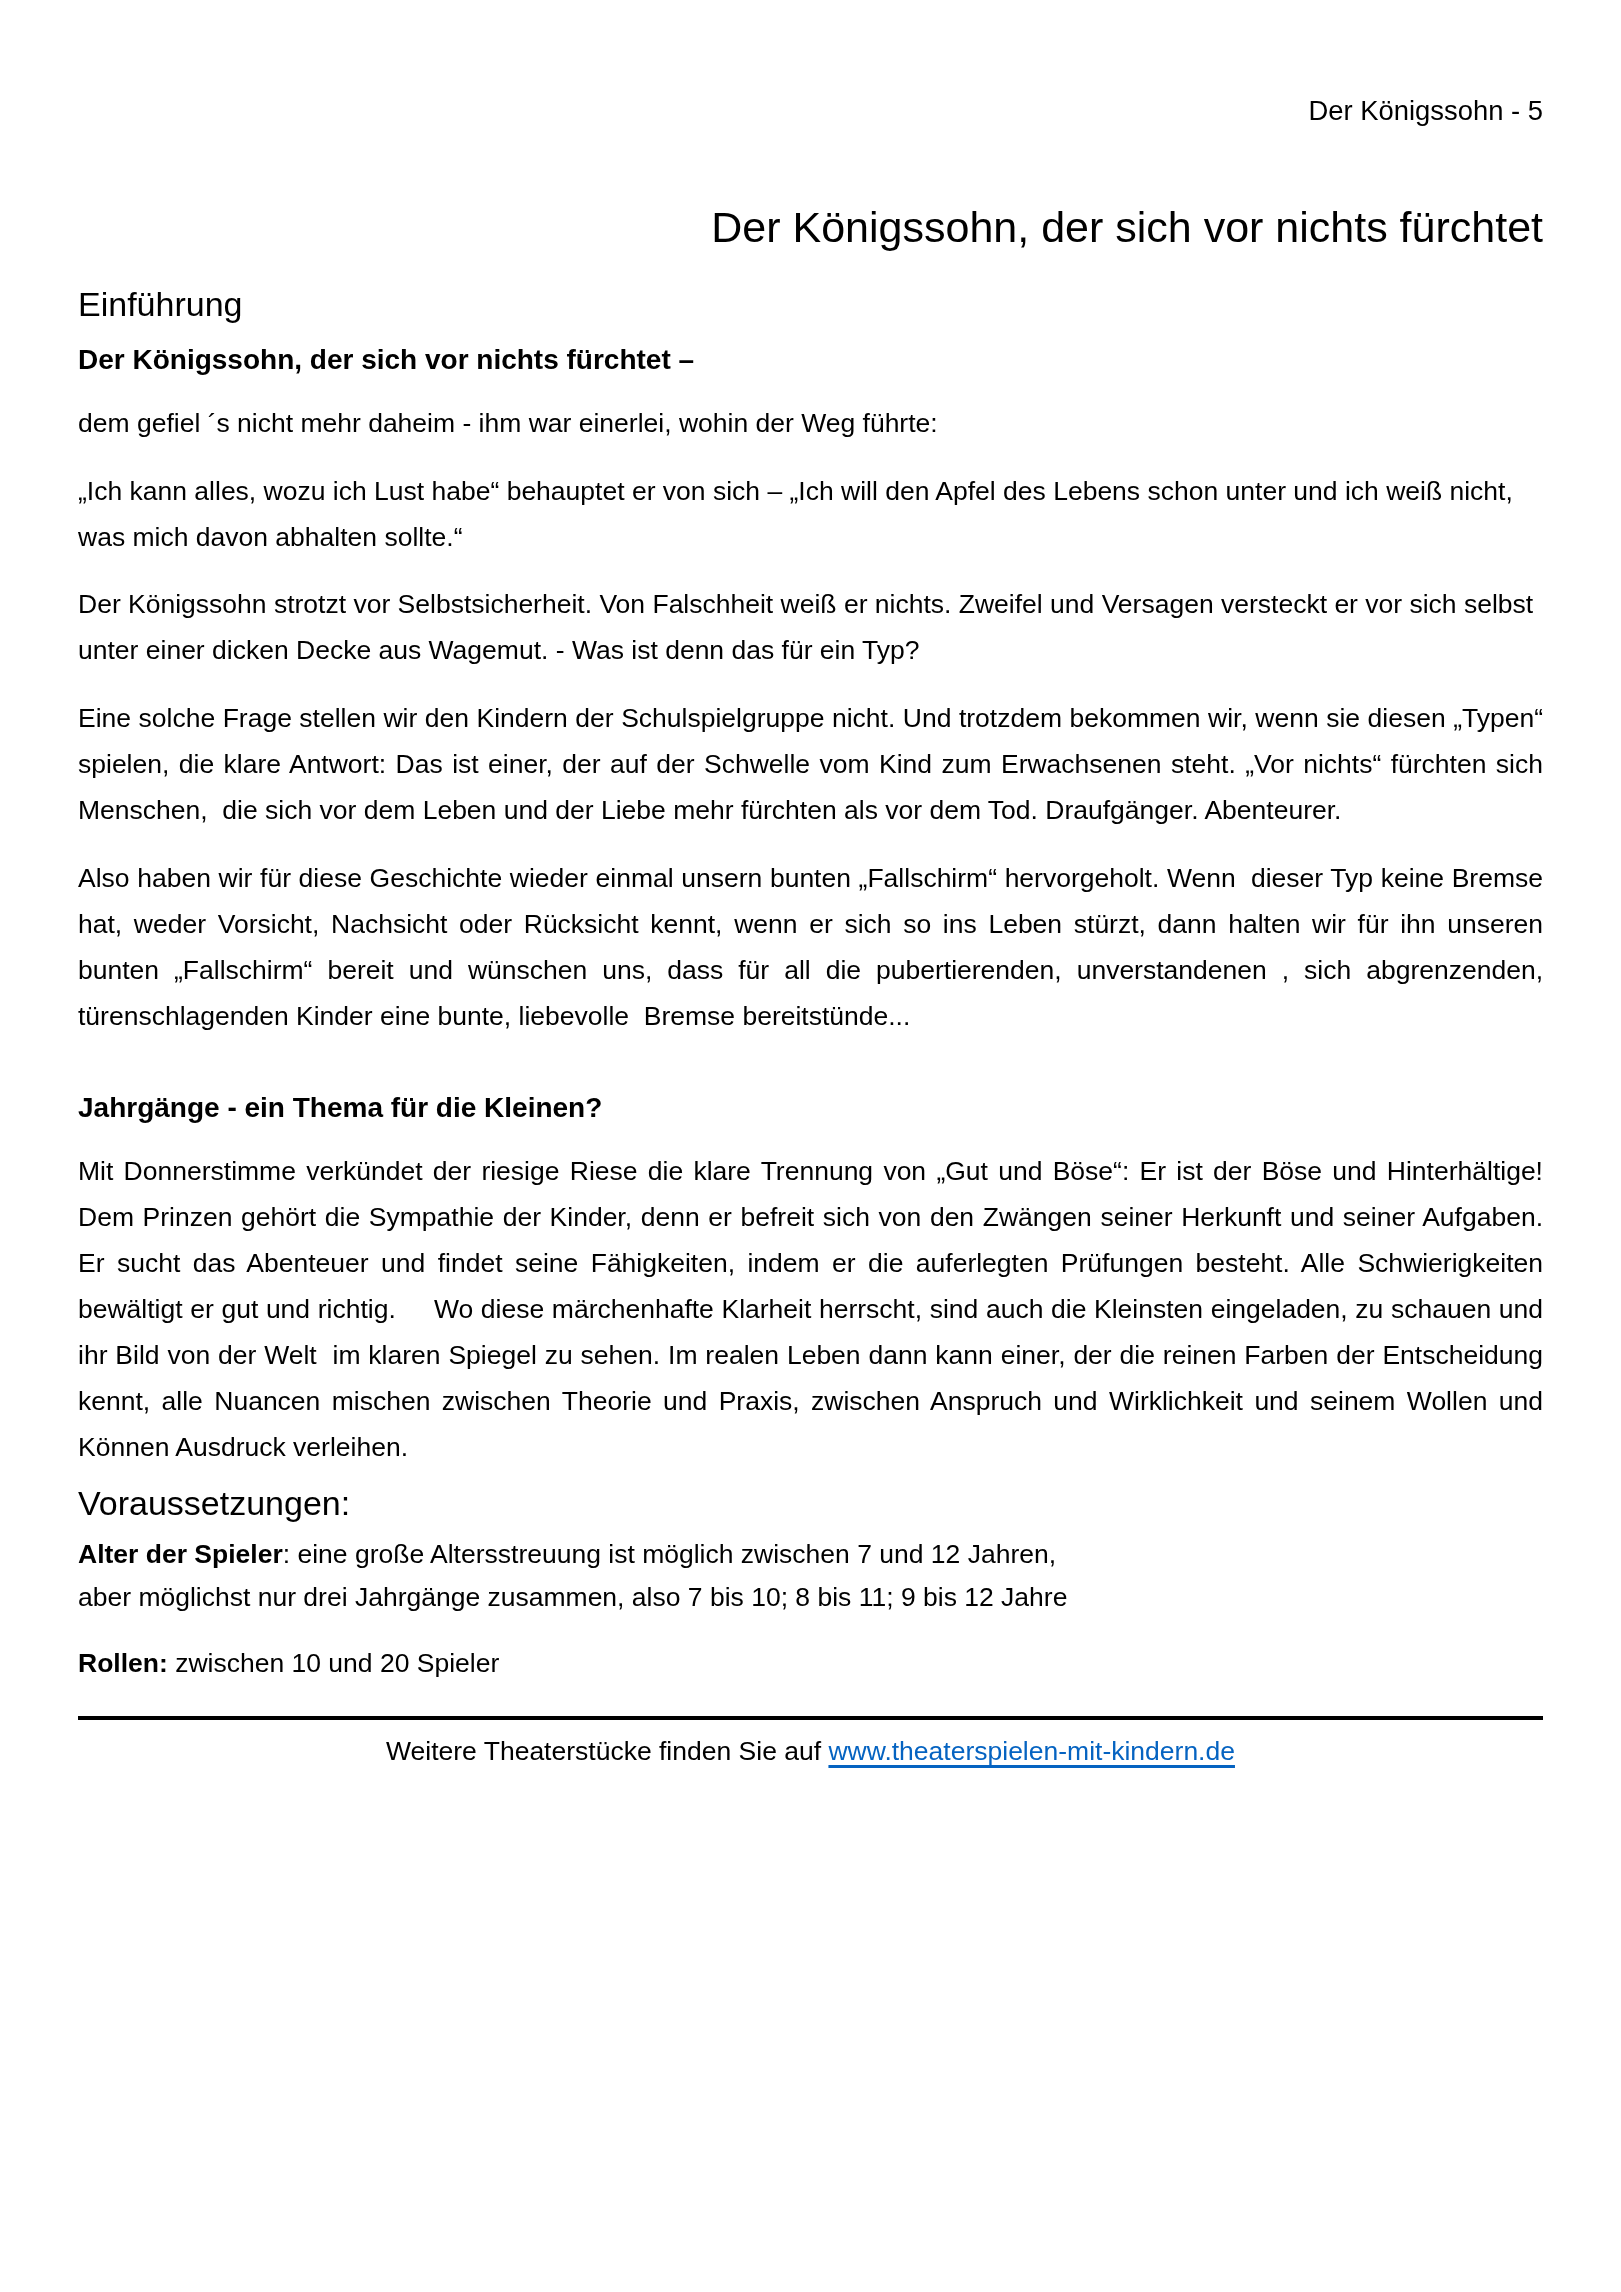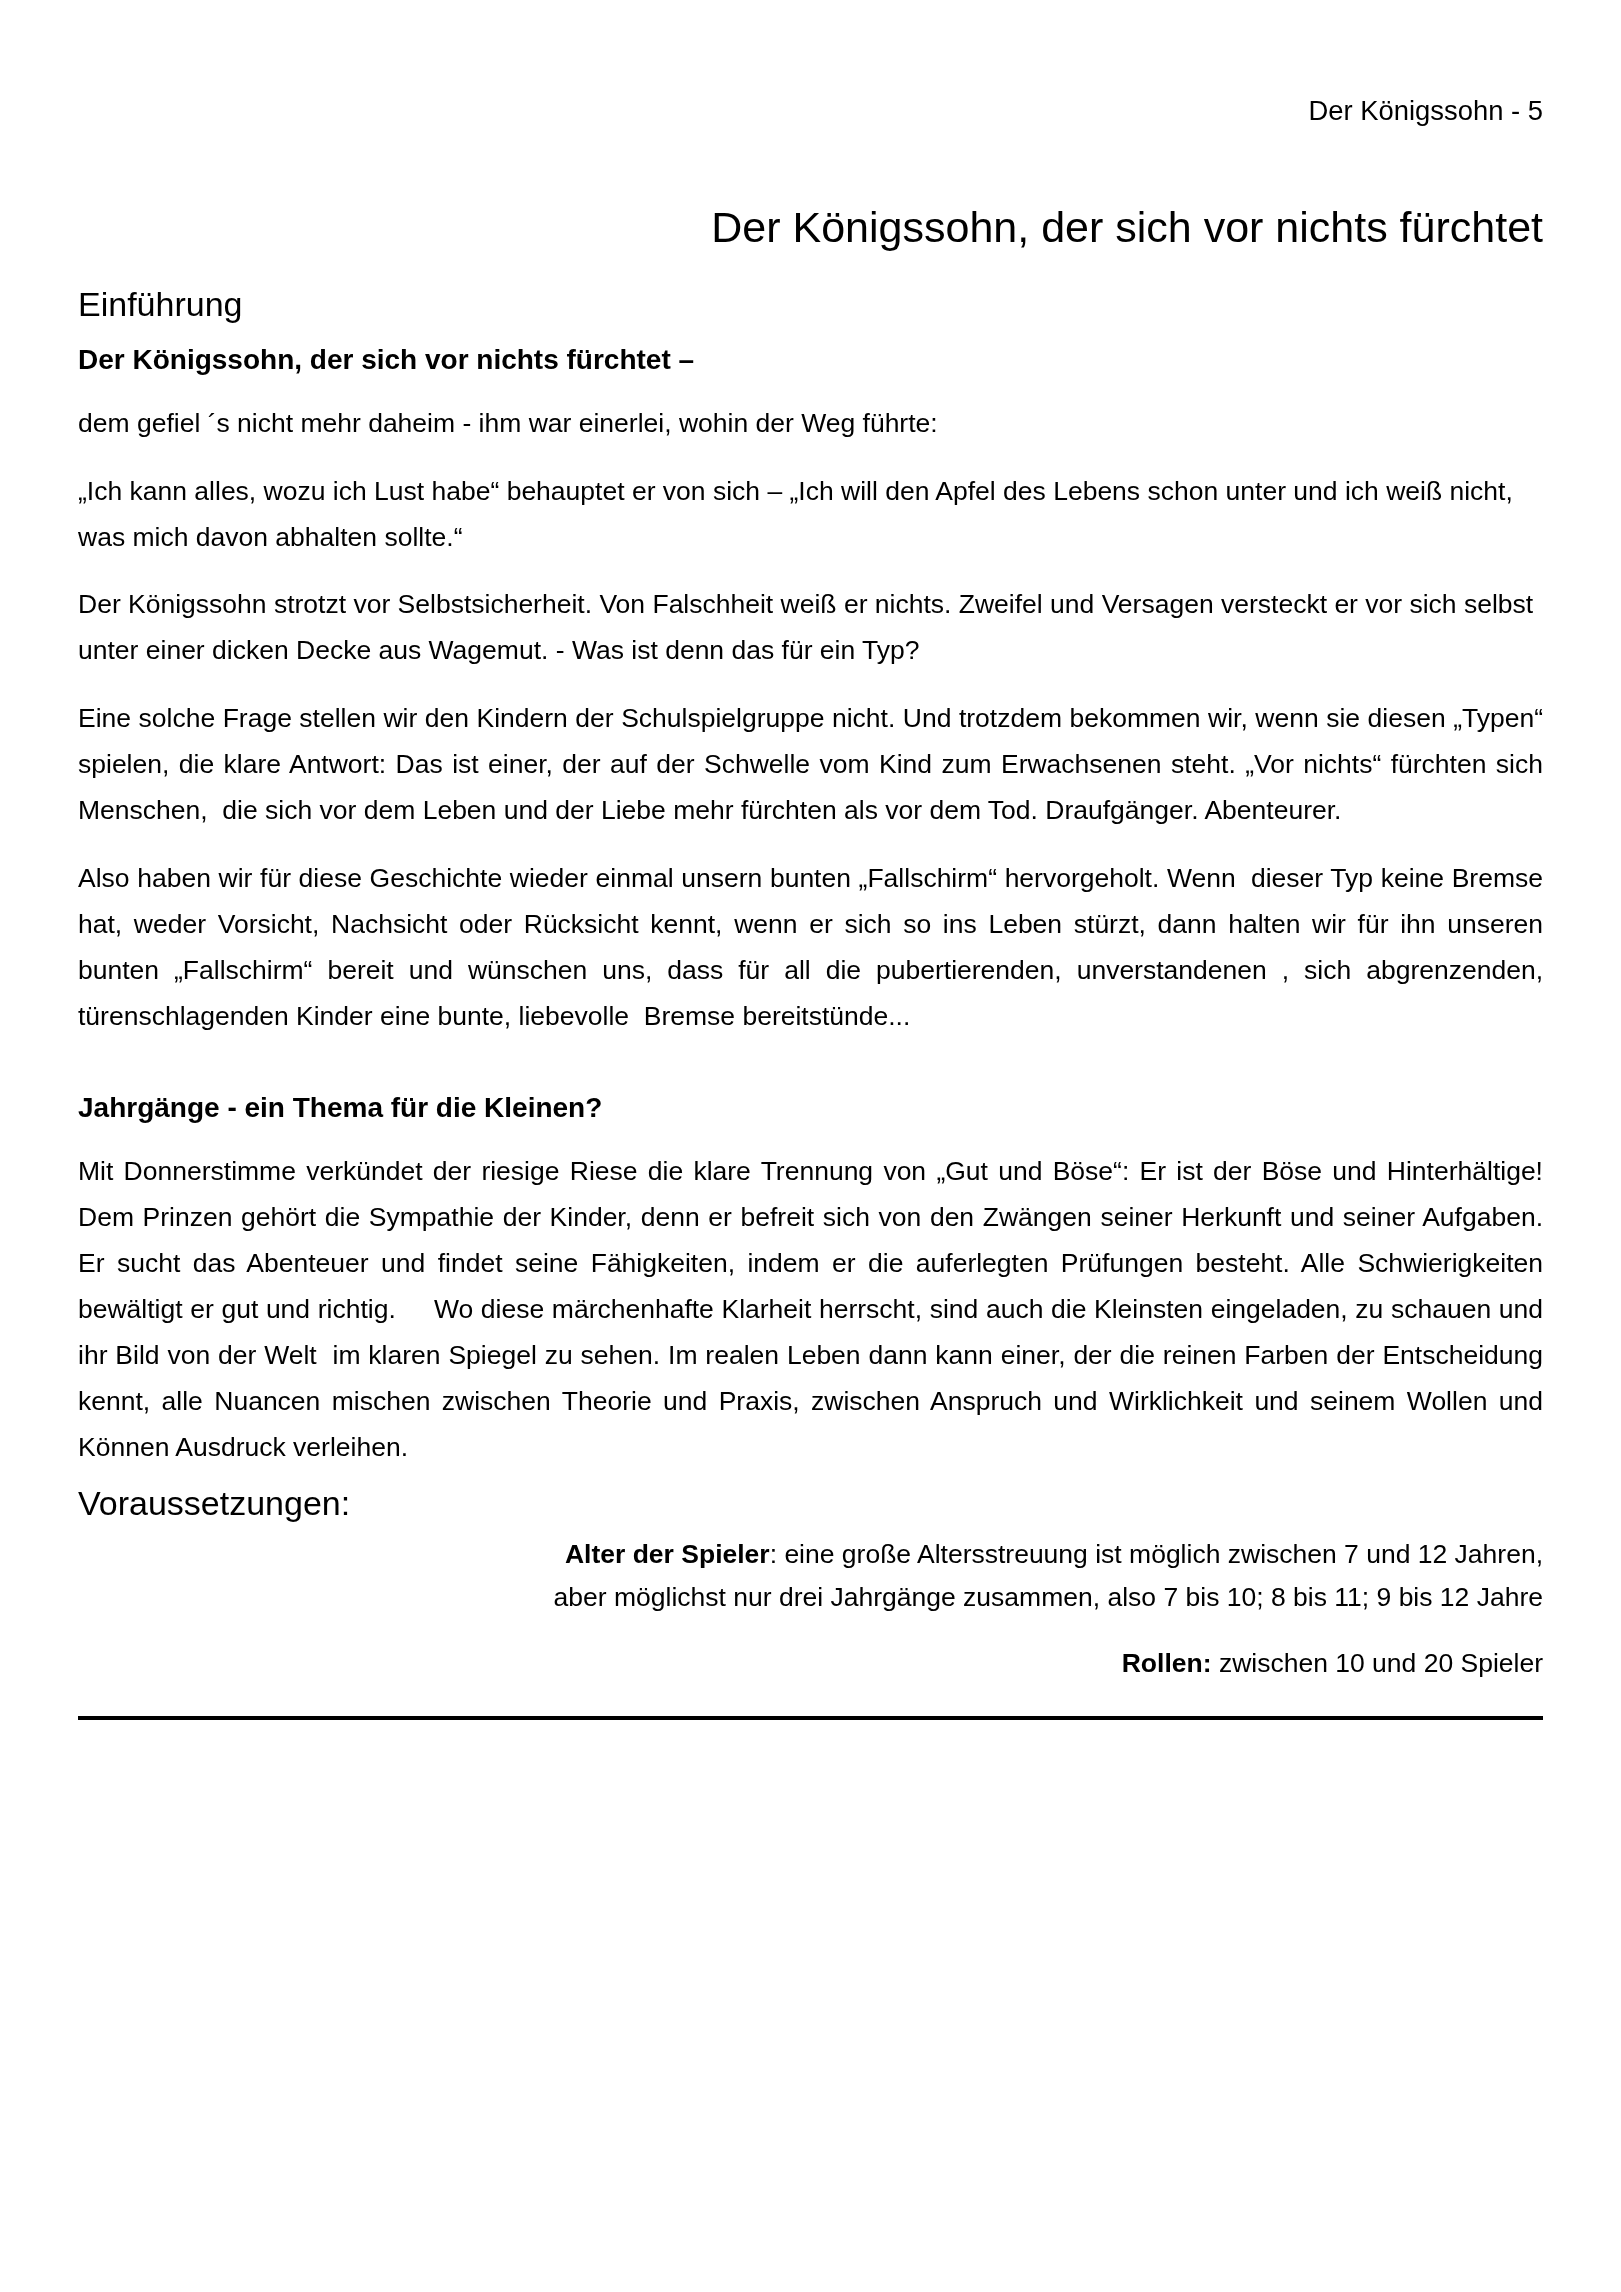--- a/index.html
+++ b/index.html
@@ -67,21 +67,20 @@
     line-height: 39px;
     font-weight: 700;
   }
 
   .section-heading.tight { margin-top: 11.8px; }
 
   p.meta-par {
     margin-top: 7.8px;
     font-size: 26.5px;
     line-height: 43px;
-    text-align: right;
   }
   p.meta-par.roles { margin-top: 23.5px; }
   .meta-label { font-weight: 700; }
 
   .footer-rule {
     margin-top: 31px;
     border: none;
     border-top: 4.9px solid #000000;
   }
   .page-footer {
@@ -129,15 +128,18 @@
   <p class="body-par just">Mit Donnerstimme verkündet der riesige Riese die klare Trennung von „Gut und Böse“: Er ist der Böse und Hinterhältige! Dem Prinzen gehört die Sympathie der Kinder, denn er befreit sich von den Zwängen seiner Herkunft und seiner Aufgaben. Er sucht das Abenteuer und findet seine Fähigkeiten, indem er die auferlegten Prüfungen besteht. Alle Schwierigkeiten bewältigt er gut und richtig.&nbsp;&nbsp;&nbsp;&nbsp; Wo diese märchenhafte Klarheit herrscht, sind auch die Kleinsten eingeladen, zu schauen und ihr Bild von der Welt&nbsp; im klaren Spiegel zu sehen. Im realen Leben dann kann einer, der die reinen Farben der Entscheidung kennt, alle Nuancen mischen zwischen Theorie und Praxis, zwischen Anspruch und Wirklichkeit und seinem Wollen und Können Ausdruck verleihen.</p>
 
   <h3 class="section-heading tight">Voraussetzungen:</h3>
 
   <p class="meta-par"><span class="meta-label">Alter der Spieler</span><span>: eine große Altersstreuung ist möglich zwischen 7 und 12 Jahren,</span><br><span>aber möglichst nur drei Jahrgänge zusammen, also 7 bis 10; 8 bis 11; 9 bis 12 Jahre</span></p>
 
   <p class="meta-par roles"><span class="meta-label">Rollen:</span><span> zwischen 10 und 20 Spieler</span></p>
 
   <hr class="footer-rule">
 
+  <div class="page-footer">
+    <span>Weitere Theaterstücke finden Sie auf </span><a class="footer-link" href="#">www.theaterspielen-mit-kindern.de</a>
+  </div>
 
 </div>
 
 
 </body></html>

